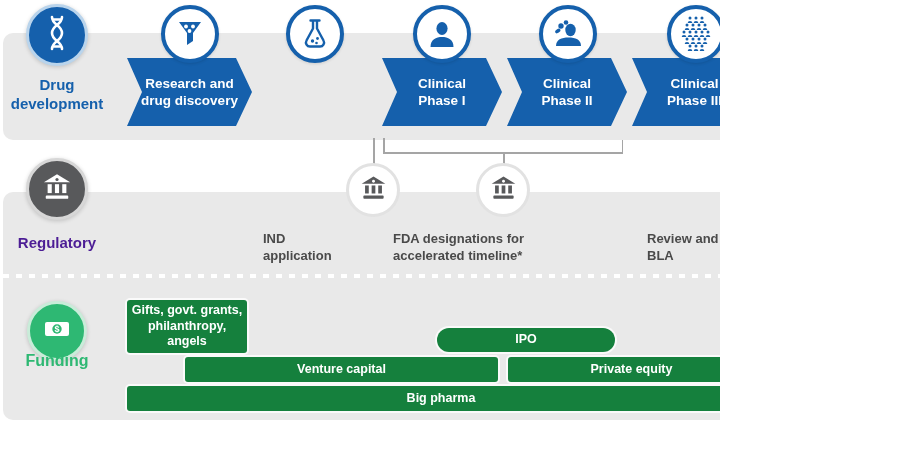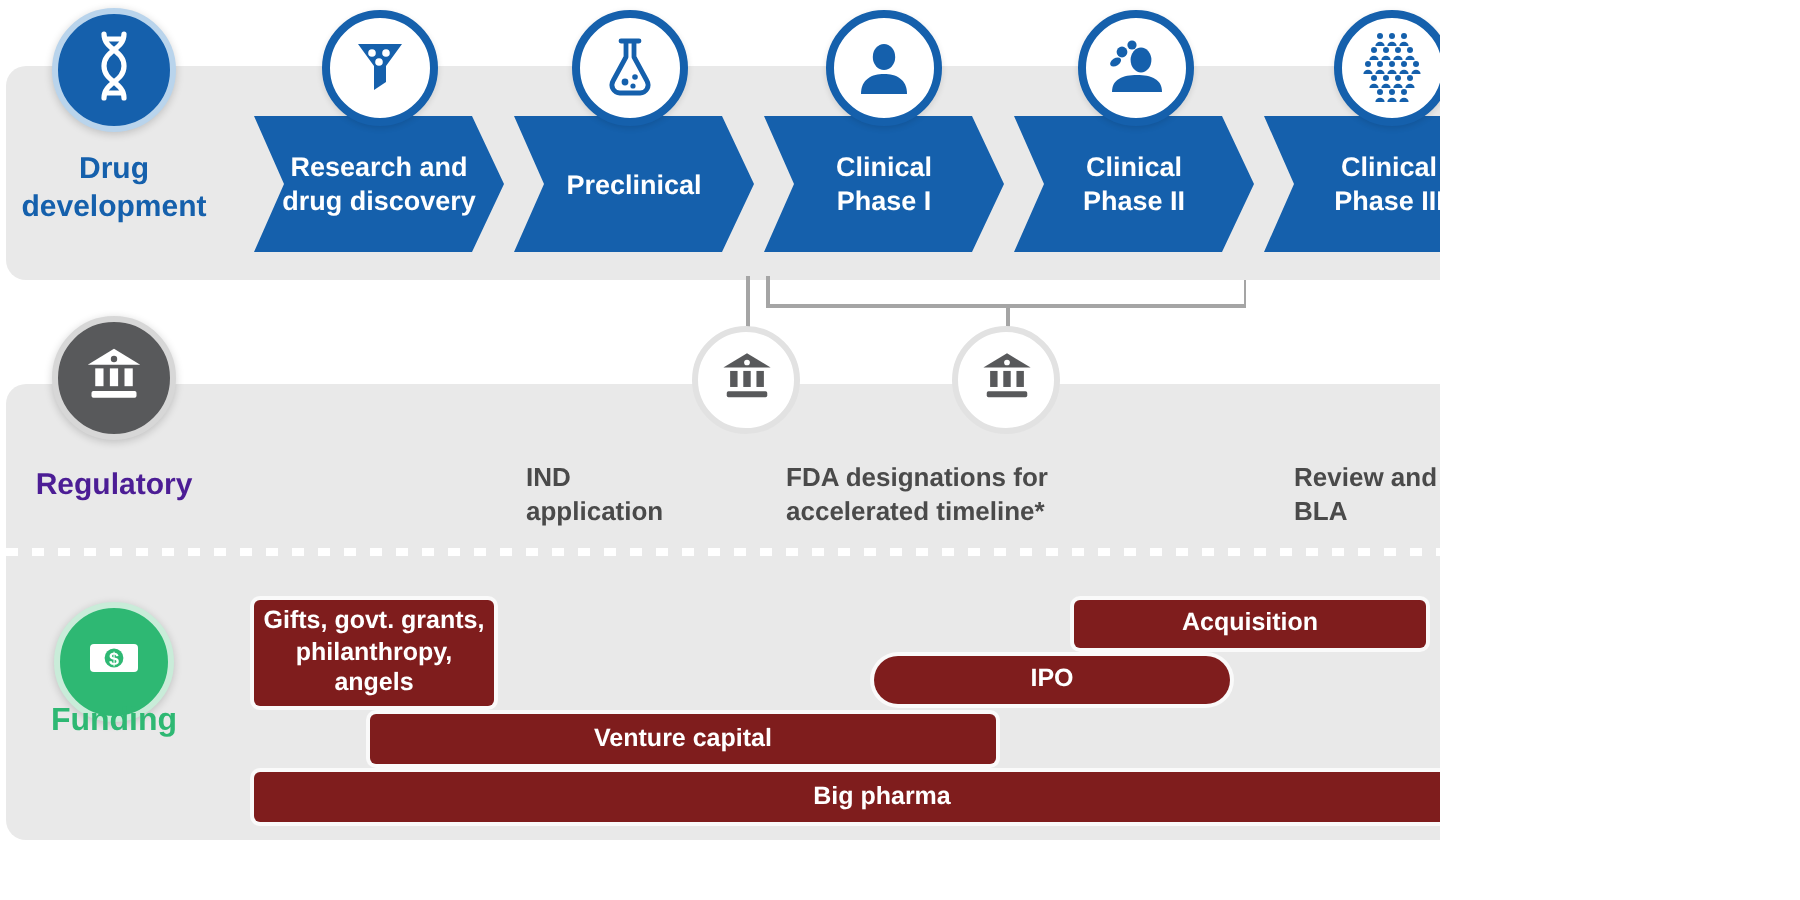--- a/index.html
+++ b/index.html
@@ -52,21 +52,21 @@
   
   .mil{position:absolute;top:163px;width:48px;height:48px;background:#fff;
     border:3px solid #e2e2e2;border-radius:50%;display:flex;align-items:center;
     justify-content:center;z-index:4;}
   #mil-0{left:346px;} #mil-1{left:476px;} #mil-2{left:730px;}
   .mil-label{position:absolute;top:230px;width:220px;text-align:left;color:#4a4a4a;
     font-size:13px;font-weight:bold;line-height:17px;white-space:pre-line;z-index:4;}
   #mlbl-0{left:263px;} #mlbl-1{left:393px;} #mlbl-2{left:647px;}
 
   
-  .fbar{position:absolute;background:#7f1d1d;border-radius:3px;color:#fff;
+  .fbar{position:absolute;background:#15803d;border-radius:3px;color:#fff;
     font-weight:bold;font-size:12.5px;line-height:15.5px;display:flex;align-items:center;
     justify-content:center;text-align:center;white-space:pre-line;z-index:4;
     box-shadow:0 0 0 2px rgba(255,255,255,0.75);}
   #fbar-0{left:127px;top:300px;width:120px;height:53px;}
   #fbar-1{left:537px;top:300px;width:176px;height:24px;}
   #fbar-2{left:437px;top:328px;width:178px;height:24px;border-radius:12px;}
   #fbar-3{left:185px;top:357px;width:313px;height:25px;text-align:right;}
   #fbar-4{left:508px;top:357px;width:247px;height:25px;}
   #fbar-5{left:127px;top:386px;width:628px;height:25px;}
 
@@ -99,23 +99,20 @@
         <path d="M12.5 33.5 h7"></path>
       </svg>
     </span>
   </div>
   <div class="cat-label" id="lbl-dd">Drug
 development</div>
 
   <div class="chev" id="chev-0">
     <span>Research and
 drug discovery</span>
-  </div>
-  <div class="chev" id="chev-1">
-    <span>Preclinical</span>
   </div>
   <div class="chev" id="chev-2">
     <span>Clinical
 Phase I</span>
   </div>
   <div class="chev" id="chev-3">
     <span>Clinical
 Phase II</span>
   </div>
   <div class="chev" id="chev-4">
@@ -263,27 +260,27 @@
       </svg>
     </span>
   </div>
   <div class="cat-label" id="lbl-fund">Funding</div>
 
   <div class="fbar" id="fbar-0">
     <span>Gifts, govt. grants,
 philanthropy,
 angels</span>
   </div>
-  <div class="fbar" id="fbar-1">
-    <span>Acquisition</span>
-  </div>
   <div class="fbar" id="fbar-2">
     <span>IPO</span>
   </div>
   <div class="fbar" id="fbar-3">
     <span>Venture capital</span>
   </div>
+  <div class="fbar" id="fbar-4">
+    <span>Private equity</span>
+  </div>
   <div class="fbar" id="fbar-5">
     <span>Big pharma</span>
   </div>
 
 
 </div>
 
 </body></html>

